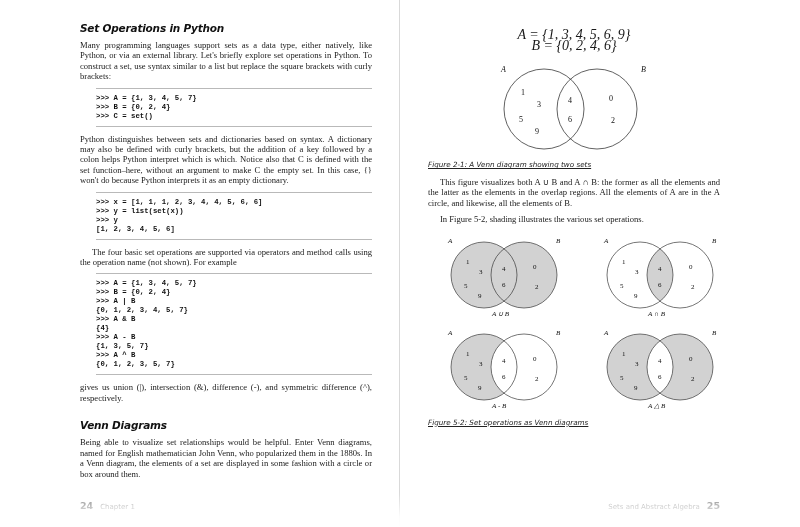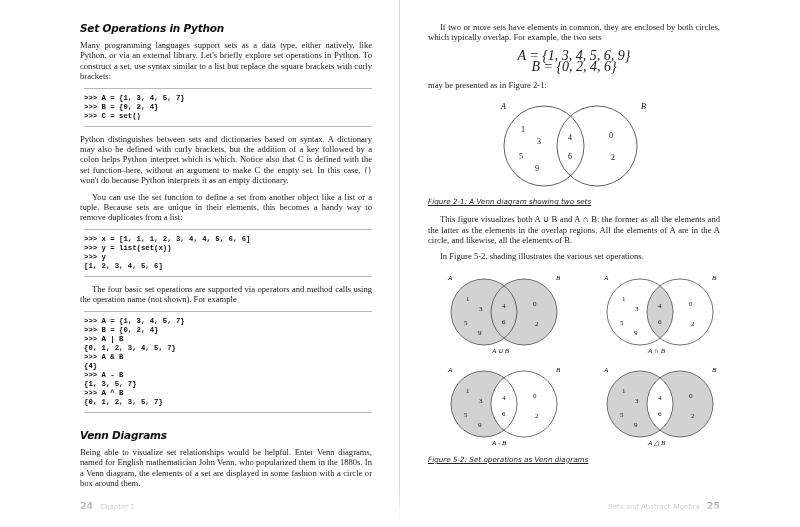--- a/index.html
+++ b/index.html
@@ -11,21 +11,21 @@
   .gutter{position:absolute;left:399px;top:0;width:1px;height:527px;background:#d9d9d9;}
   .fade{position:absolute;left:0;bottom:0;width:800px;height:34px;
         background:linear-gradient(to bottom,rgba(255,255,255,0) 0%,rgba(255,255,255,0.92) 70%,#fff 100%);pointer-events:none;}
   h2.sec{font-family:"DejaVu Sans",sans-serif;font-style:italic;font-weight:bold;font-size:10.5px;
          letter-spacing:-0.2px;margin:0 0 6px 0;color:#111;}
   p.body{font-size:8.6px;line-height:10.4px;margin:0 0 6px 0;text-align:justify;hyphens:auto;}
   p.body.ind{text-indent:12px;}
   pre.code{font-family:"Liberation Mono",monospace;font-size:7.3px;line-height:9.0px;margin:0;
            padding:5px 0 5px 0;border-top:0.7px solid #b9b9b9;border-bottom:0.7px solid #b9b9b9;
            white-space:pre;color:#111;font-weight:bold;}
-  .codewrap{margin:5px 0 7px 4px;}
+  .codewrap{margin:5px 0 7px 16px;}
   .eqblock{font-family:"Liberation Serif",serif;font-size:14px;line-height:11px;text-align:center;margin:7px 0 8px 0;}
   .eqblock .eq{font-style:italic;}
   .figcap{font-family:"DejaVu Sans",sans-serif;font-style:italic;font-size:7.2px;line-height:9px;color:#222;margin:5px 0 8px 0;text-decoration:underline;}
   .footer{position:absolute;bottom:16px;font-family:"DejaVu Sans",sans-serif;font-size:7px;color:#444;
           display:flex;align-items:baseline;gap:7px;opacity:.55;}
   .footer .pg{font-weight:bold;font-size:9.5px;color:#111;}
   .page.left .footer{left:80px;}
   .page.right .footer{right:80px;}
   .vwrap{display:flex;justify-content:center;margin:4px 0 0 0;}
   .vgrid{display:grid;grid-template-columns:1fr 1fr;gap:4px 6px;margin:4px 0 0 0;}
@@ -43,21 +43,20 @@
 
     <p class="body">Many programming languages support sets as a data type, either natively, like Python, or via an external library. Let's briefly explore set operations in Python. To construct a set, use syntax similar to a list but replace the square brackets with curly brackets:</p>
 
     <div class="codewrap">
       <pre class="code">&gt;&gt;&gt; A = {1, 3, 4, 5, 7}
 &gt;&gt;&gt; B = {0, 2, 4}
 &gt;&gt;&gt; C = set()</pre>
     </div>
 
     <p class="body">Python distinguishes between sets and dictionaries based on syntax. A dictionary may also be defined with curly brackets, but the addition of a key followed by a colon helps Python interpret which is which. Notice also that C is defined with the set function–here, without an argument to make C the empty set. In this case, {} won't do because Python interprets it as an empty dictionary.</p>
-    <p class="body ind">You can use the set function to define a set from another object like a list or a tuple. Because sets are unique in their elements, this becomes a handy way to remove duplicates from a list:</p>
 
     <div class="codewrap">
       <pre class="code">&gt;&gt;&gt; x = [1, 1, 1, 2, 3, 4, 4, 5, 6, 6]
 &gt;&gt;&gt; y = list(set(x))
 &gt;&gt;&gt; y
 [1, 2, 3, 4, 5, 6]</pre>
     </div>
 
     <p class="body ind">The four basic set operations are supported via operators and method calls using the operation name (not shown). For example</p>
 
@@ -67,42 +66,41 @@
 &gt;&gt;&gt; A | B
 {0, 1, 2, 3, 4, 5, 7}
 &gt;&gt;&gt; A &amp; B
 {4}
 &gt;&gt;&gt; A - B
 {1, 3, 5, 7}
 &gt;&gt;&gt; A ^ B
 {0, 1, 2, 3, 5, 7}</pre>
     </div>
 
+    <p class="body">gives us union (|), intersection (&amp;), difference (-), and symmetric difference (^), respectively.</p>
 
     <h2 class="sec" style="margin-top:16px">Venn Diagrams</h2>
     <p class="body">Being able to visualize set relationships would be helpful. Enter Venn diagrams, named for English mathematician John Venn, who popularized them in the 1880s. In a Venn diagram, the elements of a set are displayed in some fashion with a circle or box around them.</p>
 
     <div class="footer">
       <span class="pg">24</span>
       <span>Chapter 1</span>
     </div>
   </div>
 
   <div class="gutter"></div>
 
   <div class="page right">
 
-    <p class="body ind">If two or more sets have elements in common, they are enclosed by both circles, which typically overlap. For example, the two sets</p>
 
     <div class="eqblock">
       <div class="eq">A = {1, 3, 4, 5, 6, 9}</div>
       <div class="eq">B = {0, 2, 4, 6}</div>
     </div>
 
-    <p class="body">may be presented as in Figure 2-1:</p>
 
     <div class="vwrap">
       <svg width="210" height="96" viewBox="0 0 210 96">
         <circle cx="75" cy="50" r="40" fill="none" stroke="#3a3a3a" stroke-width="0.8"></circle>
         <circle cx="128" cy="50" r="40" fill="none" stroke="#3a3a3a" stroke-width="0.8"></circle>
         <text class="vlabel" x="32" y="13" font-size="8" fill="#111">A</text>
         <text class="vlabel" x="172" y="13" font-size="8" fill="#111">B</text>
         <text x="52" y="36" font-size="8" fill="#111">1</text>
         <text x="68" y="48" font-size="8" fill="#111">3</text>
         <text x="50" y="63" font-size="8" fill="#111">5</text>

